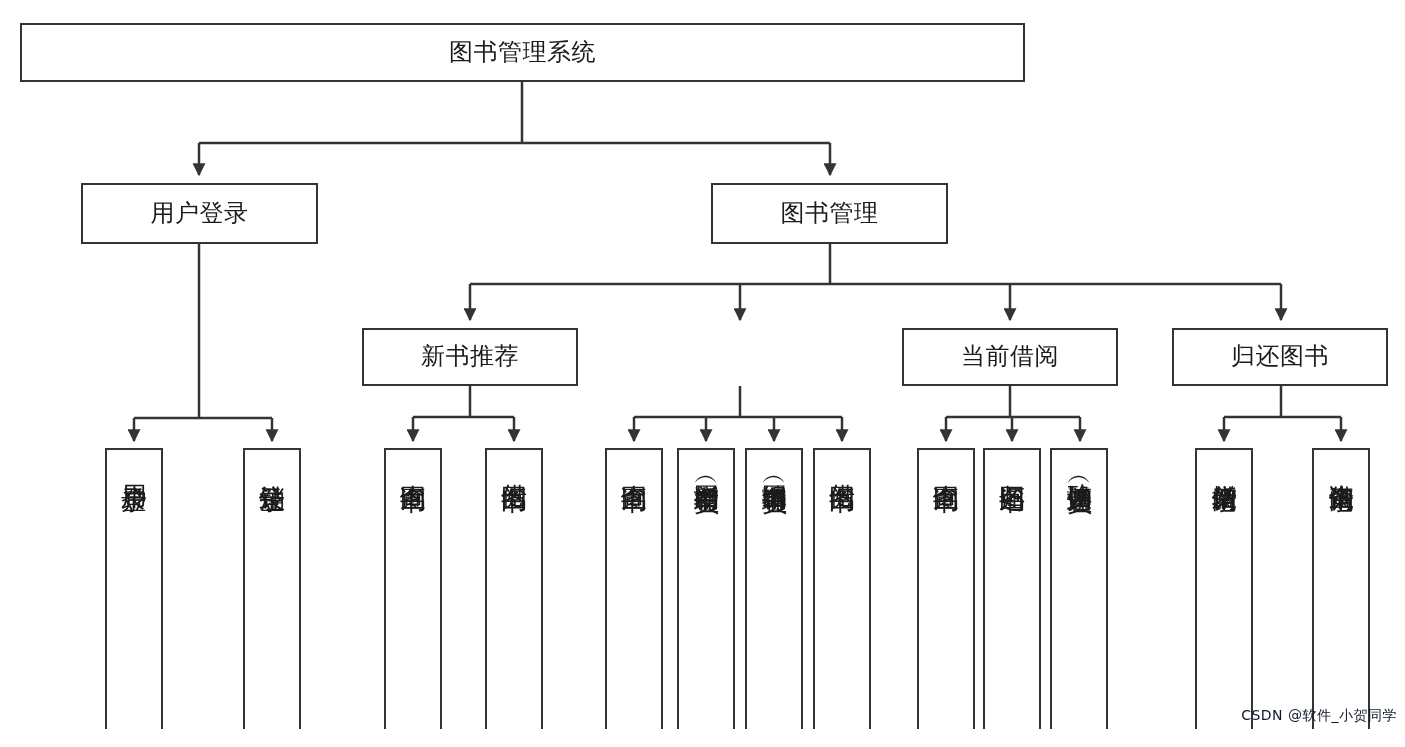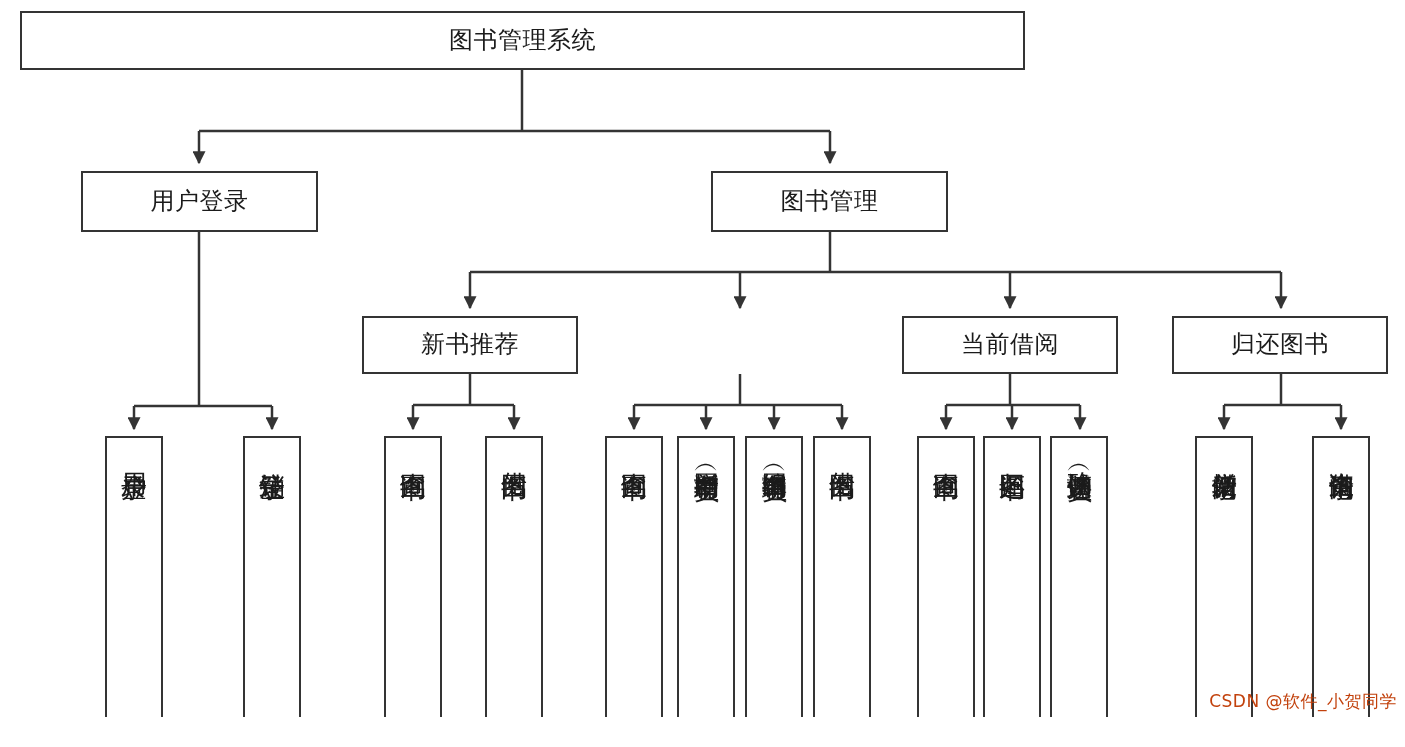--- a/index.html
+++ b/index.html
@@ -9,20 +9,21 @@
   }
   body {
     font-family: "DejaVu Sans", "Liberation Sans", sans-serif;
   }
   #canvas {
     position: relative;
     width: 1405px;
     height: 717px;
     background: #ffffff;
     overflow: hidden;
+    margin-top: 12px;
   }
   #edges {
     position: absolute;
     left: 0;
     top: 0;
     width: 1405px;
     height: 747px;
   }
   .node {
     position: absolute;
@@ -58,22 +59,22 @@
     line-height: 1.12;
     letter-spacing: 1px;
   }
   .node.vertical.tall-label .node-label {
     font-size: 25px;
   }
   #watermark {
     position: absolute;
     right: 8px;
     bottom: 4px;
-    font-size: 17px;
-    color: #c2410c;
+    font-size: 14px;
+    color: #0f172a;
     letter-spacing: 0.5px;
     z-index: 5;
     white-space: nowrap;
   }
 </style>
 </head>
 <body>
 
 <div id="canvas">
 

